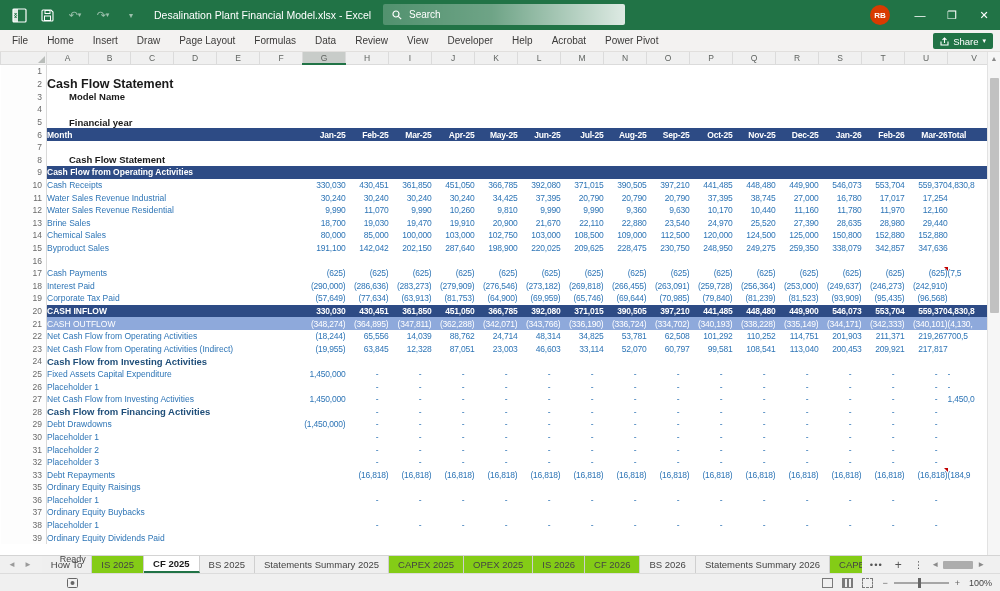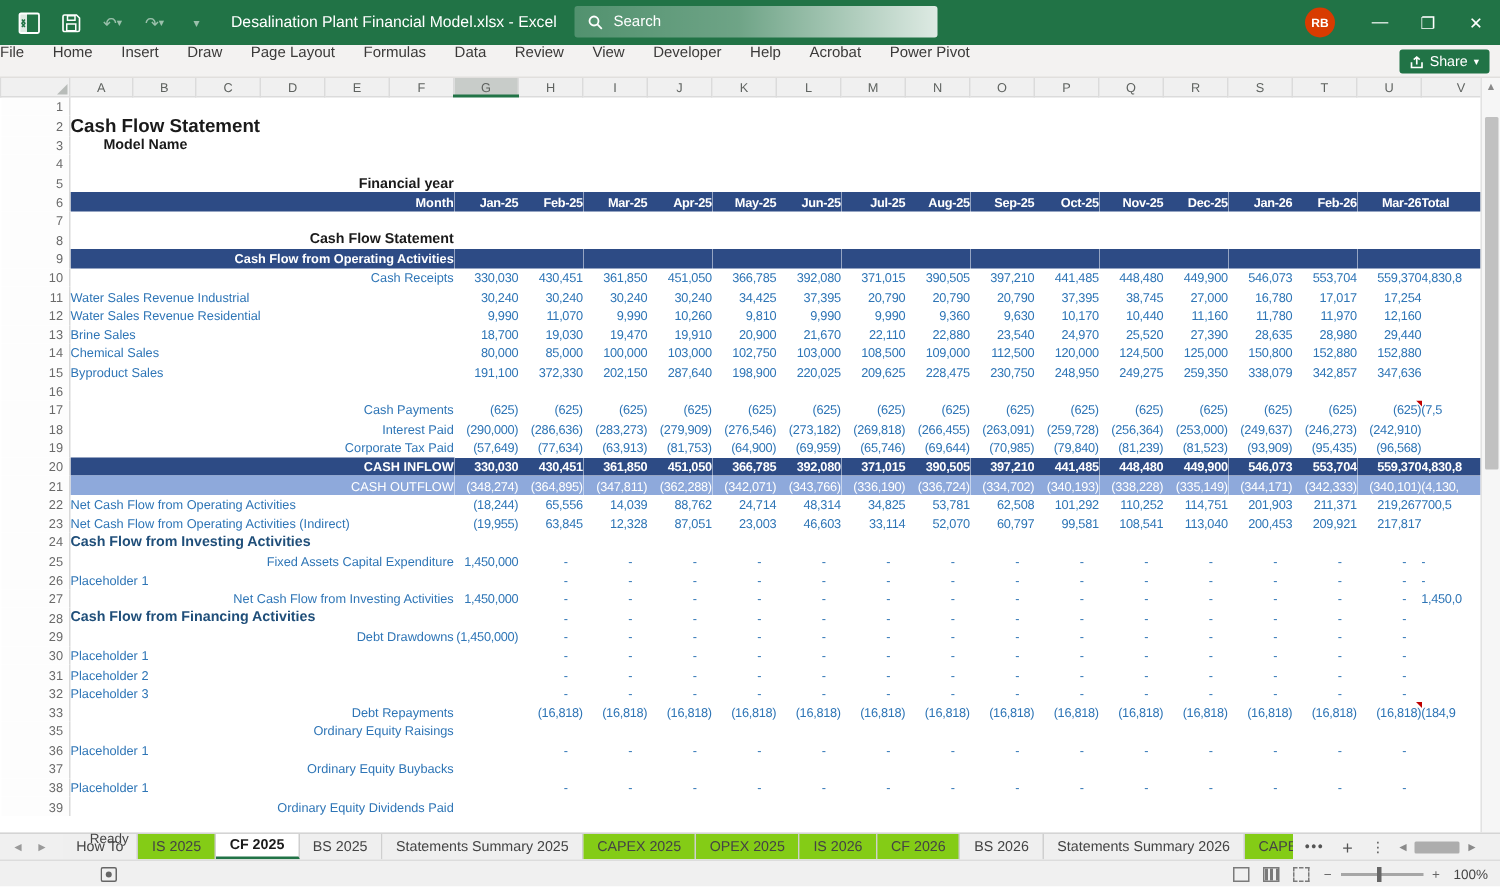--- a/index.html
+++ b/index.html
@@ -13,21 +13,21 @@
   .qat .dim { opacity:.55; font-size:11px; }
   .doc-title { font-size:10.5px; margin-left:14px; white-space:nowrap; }
   .searchbox { position:absolute; left:383px; top:4px; width:242px; height:21px; border-radius:2px;
     background:linear-gradient(90deg, rgba(255,255,255,.22) 0%, rgba(255,255,255,.35) 45%, rgba(255,255,255,.85) 100%);
     display:flex; align-items:center; padding-left:9px; gap:7px; color:#fff; font-size:10px; }
   .win-ctrls { position:absolute; right:0; top:0; height:30px; display:flex; align-items:center; }
   .win-btn { width:32px; height:30px; display:flex; align-items:center; justify-content:center; font-size:11px; color:#fff; }
   .avatar { width:20px; height:20px; border-radius:50%; background:#d83b01; color:#fff; font-size:8px; font-weight:bold; display:flex; align-items:center; justify-content:center; margin-right:14px; }
 
   
-  .menubar { height:22px; background:#f3f2f1; display:flex; padding-left:0; gap:19px; font-size:10px; color:#3b3a39; border-bottom:1px solid #e1dfdd; flex:0 0 auto; position:relative; }
+  .menubar { height:22px; background:#f3f2f1; display:flex; align-items:center; padding-left:12px; gap:19px; font-size:10px; color:#3b3a39; border-bottom:1px solid #e1dfdd; flex:0 0 auto; position:relative; }
   .menu-item { white-space:nowrap; cursor:default; }
   .share-btn { position:absolute; right:7px; top:3px; height:16px; background:#217346; color:#fff; border-radius:2px; font-size:9.5px; display:flex; align-items:center; gap:4px; padding:0 7px; }
 
   
   .sheet { position:relative; flex:0 0 auto; height:503px; overflow:hidden; background:#fff; }
   table.grid { border-collapse:collapse; table-layout:fixed; width:1000px; }
   table.grid td { height:12.6px; padding:0; font-size:8.5px; vertical-align:middle; white-space:nowrap; }
   tr.colhead td { height:12px; background:#f0f0f0; color:#5f6360; text-align:center; font-size:8.5px; border:1px solid #dbdbdb; border-top:none; }
   tr.colhead td.sel { background:#c8ccc9; border-bottom:2px solid #217346; }
   tr.colhead td.gut { background:#f0f0f0; position:relative; }
@@ -40,21 +40,21 @@
   td.vcut { text-align:left; padding-left:8px; overflow:hidden; }
   tr.banner td { background:#2d4b85; color:#fff; }
   tr.banner td.lab, tr.banner td.val, tr.banner td.vcut { color:#fff; font-weight:bold; }
   tr.banner td.gut, tr.bannerlight td.gut { background:#fdfdfd; font-weight:normal; color:#6a6a6a; }
   tr.bannerlight td { background:#8ea9db; color:#fff; }
   tr.bannerlight td.lab { color:#fff; font-weight:normal;margin-left:14px; }
   tr.bannerlight td.val, tr.bannerlight td.vcut { color:#fff; }
   .st-title { font-size:12.5px; font-weight:bold; color:#1a1a1a; }
   .st-bold { font-size:9.5px; font-weight:bold; color:#1a1a1a;padding-left:22px; }
   .st-section { font-size:9.5px; font-weight:bold; color:#1f4e79; }
-  .ind0 { padding-left:2px; } .ind1 { padding-left:10px;text-align:right; } .ind2 { padding-left:24px; }
+  .ind0 { padding-left:2px; } .ind1 { padding-left:10px; } .ind2 { padding-left:24px; }
   .cm { position:absolute; top:0; right:0; width:0; height:0; border-top:4px solid #c00000; border-left:4px solid transparent; }
 
   
   .vscroll { position:absolute; top:0; right:0; width:13px; height:503px; background:#f6f6f6; border-left:1px solid #e2e2e2; }
   .vscroll .up { height:13px; display:flex; align-items:center; justify-content:center; font-size:7px; color:#8a8a8a; }
   .vscroll .thumb { position:absolute; left:2px; top:26px; width:9px; height:235px; background:#c1c1c1; border-radius:1px; }
 
   
   .tabbar { height:18px; background:#f0f0f0; border-top:1px solid #d4d4d4; display:flex; align-items:stretch; font-size:9.5px; color:#444; flex:0 0 auto; position:relative; }
   .tab-nav { display:flex; align-items:center; gap:8px; padding:0 10px 0 8px; color:#9a9a9a; font-size:8px; }
@@ -478,21 +478,21 @@
             <td class="val">125,000</td>
             <td class="val">150,800</td>
             <td class="val">152,880</td>
             <td class="val">152,880</td>
             <td class="vcut val"></td>
           </tr>
           <tr>
             <td class="gut">15</td>
             <td class="lab ind2" colspan="6"><span class="t ">Byproduct Sales</span></td>
             <td class="val">191,100</td>
-            <td class="val">372,330</td>
+            <td class="val">142,042</td>
             <td class="val">202,150</td>
             <td class="val">287,640</td>
             <td class="val">198,900</td>
             <td class="val">220,025</td>
             <td class="val">209,625</td>
             <td class="val">228,475</td>
             <td class="val">230,750</td>
             <td class="val">248,950</td>
             <td class="val">249,275</td>
             <td class="val">259,350</td>

